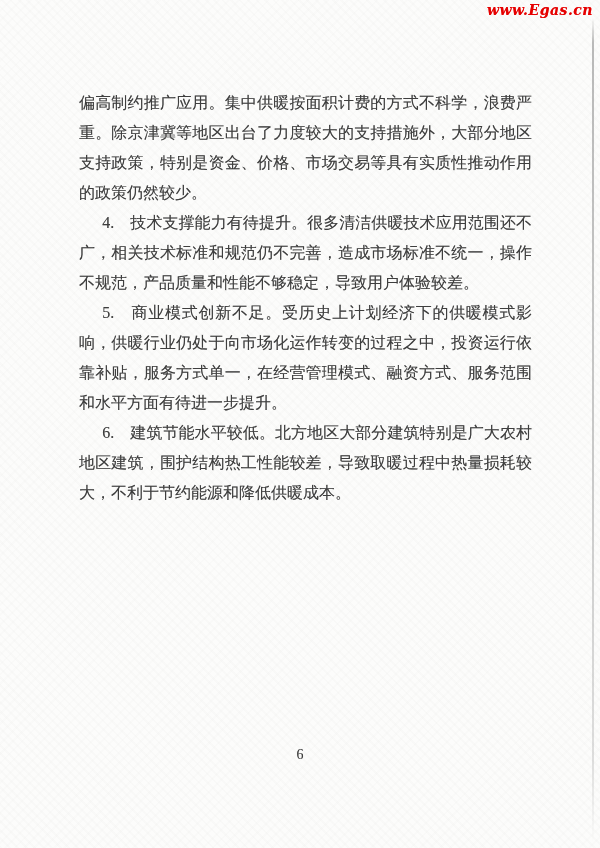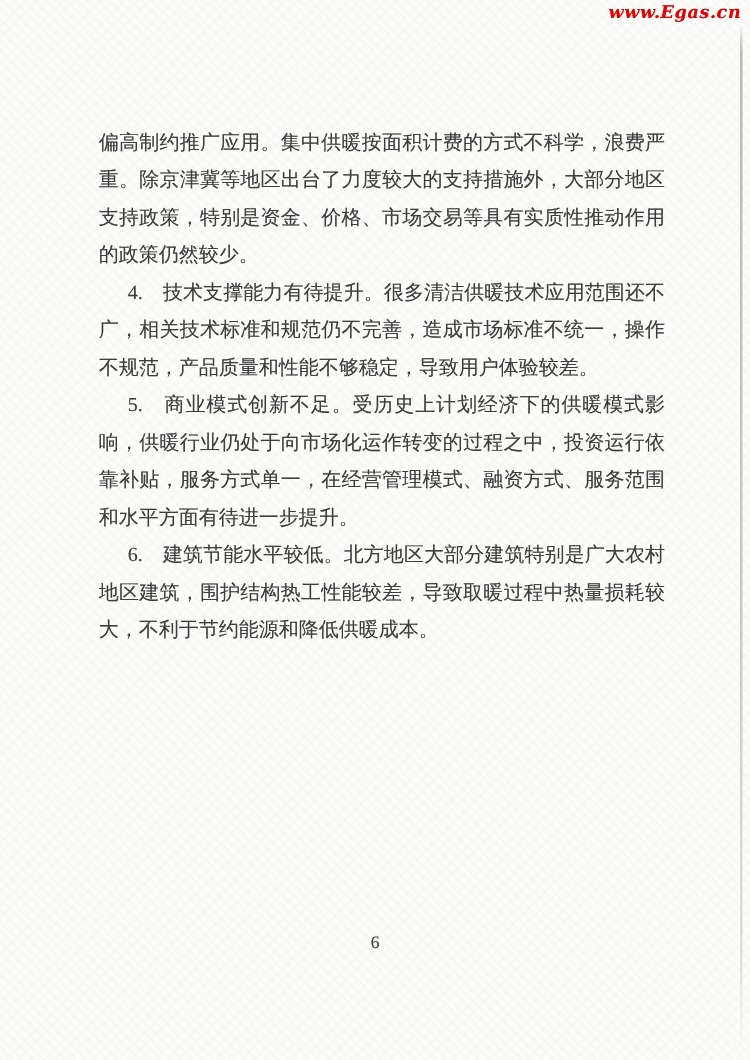--- a/index.html
+++ b/index.html
@@ -46,21 +46,21 @@
     background: linear-gradient(to bottom,
       rgba(150,150,150,0) 0%,
       rgba(150,150,150,0.65) 3%,
       rgba(168,168,168,0.60) 55%,
       rgba(185,185,185,0.45) 90%,
       rgba(200,200,200,0) 100%);
   }
   .content {
     position: absolute;
     left: 79px;
-    top: 100px;
+    top: 88px;
     width: 453px;
     font-size: 16px;
     line-height: 30px;
     color: #3e3e3e;
     text-align: justify;
     text-justify: inter-character;
     text-shadow: 0 0 0.4px rgba(70,70,70,0.45);
   }
   .para { margin: 0; }
   .para.indent { text-indent: 1.45em; }

